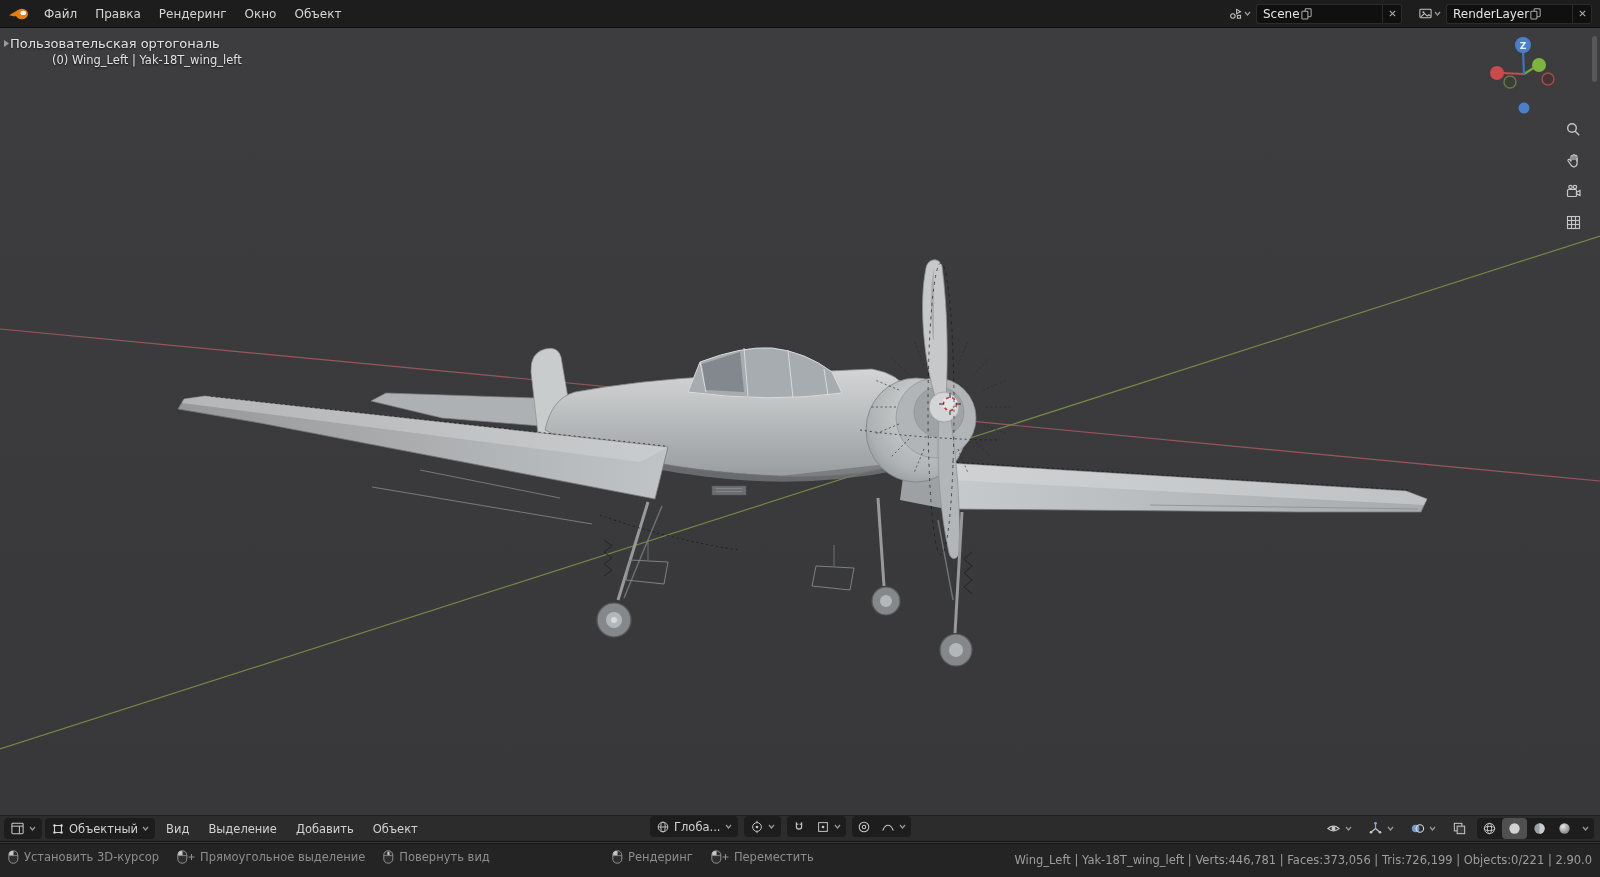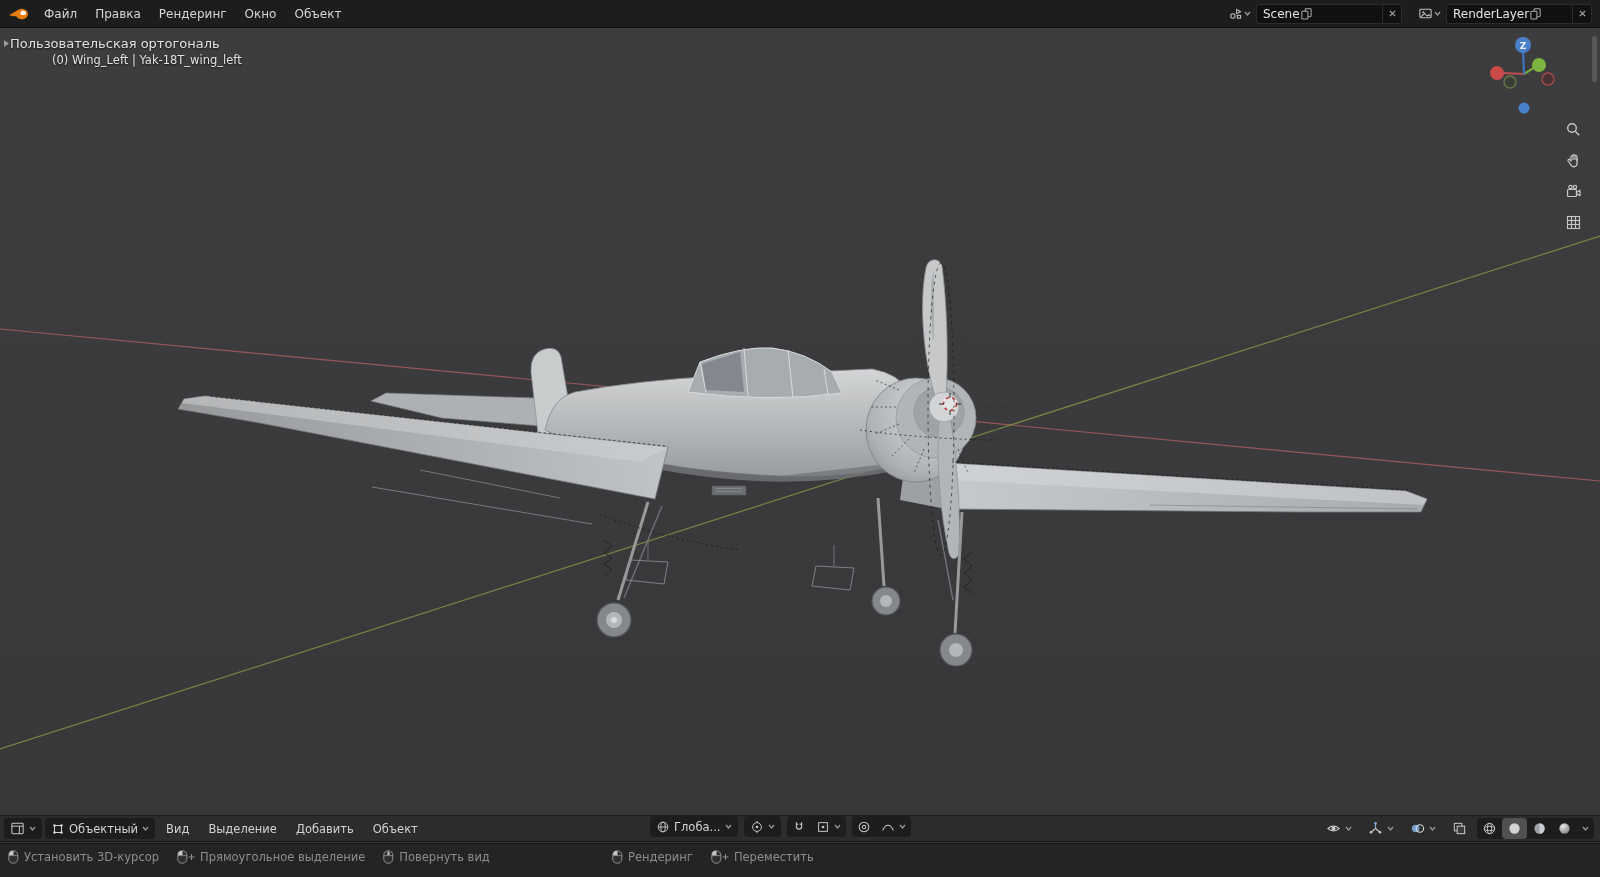--- a/index.html
+++ b/index.html
@@ -612,15 +612,16 @@
             <path d="M1.2,3 Q1.5,1.4 3.4,1 L5.3,1 L5.3,5.4 L1.2,5.4 Z" fill="#c8c8c8"></path>
             <line x1="1" y1="5.6" x2="10" y2="5.6" stroke="#8f8f8f" stroke-width="0.8"></line>
             <line x1="5.4" y1="1" x2="5.4" y2="5.6" stroke="#8f8f8f" stroke-width="0.8"></line>
             <path d="M14.5,4 V10 M11.5,7 H17.5" stroke="#8f8f8f" stroke-width="1"></path>
           </svg>
         </span>
         <span>Переместить</span>
       </div>
     </div>
 
+    <div class="sb-right">Wing_Left | Yak-18T_wing_left | Verts:446,781 | Faces:373,056 | Tris:726,199 | Objects:0/221 | 2.90.0</div>
   </div>
 
 </div>
 
 </body></html>

